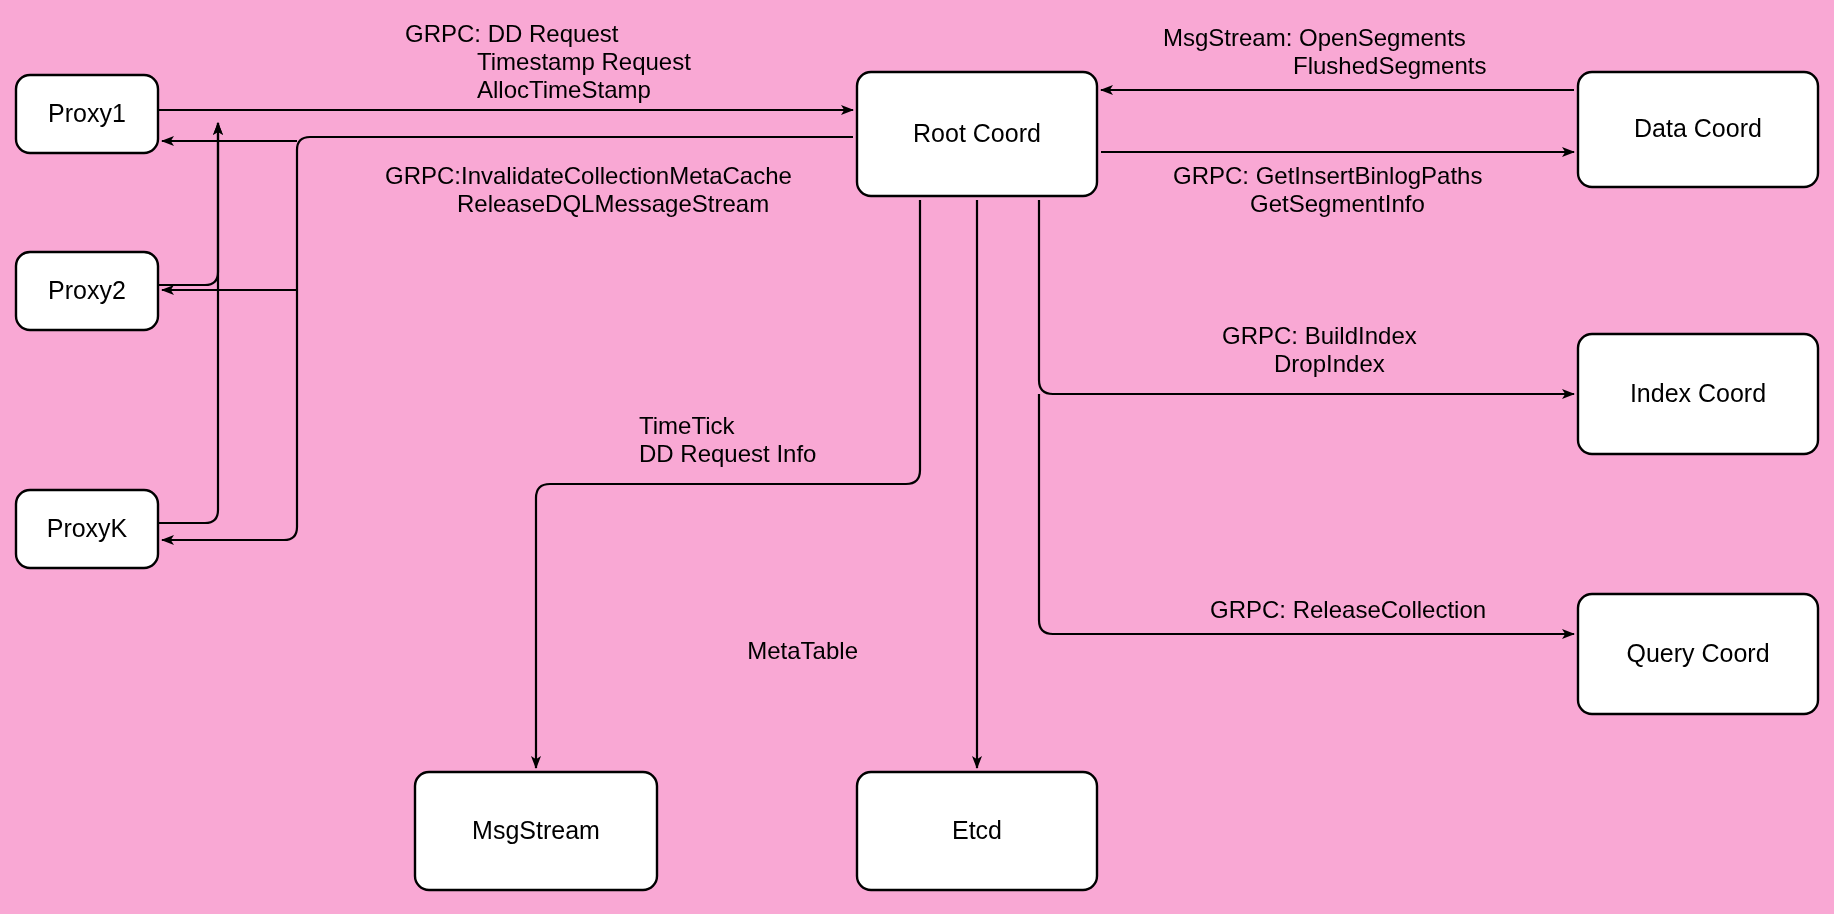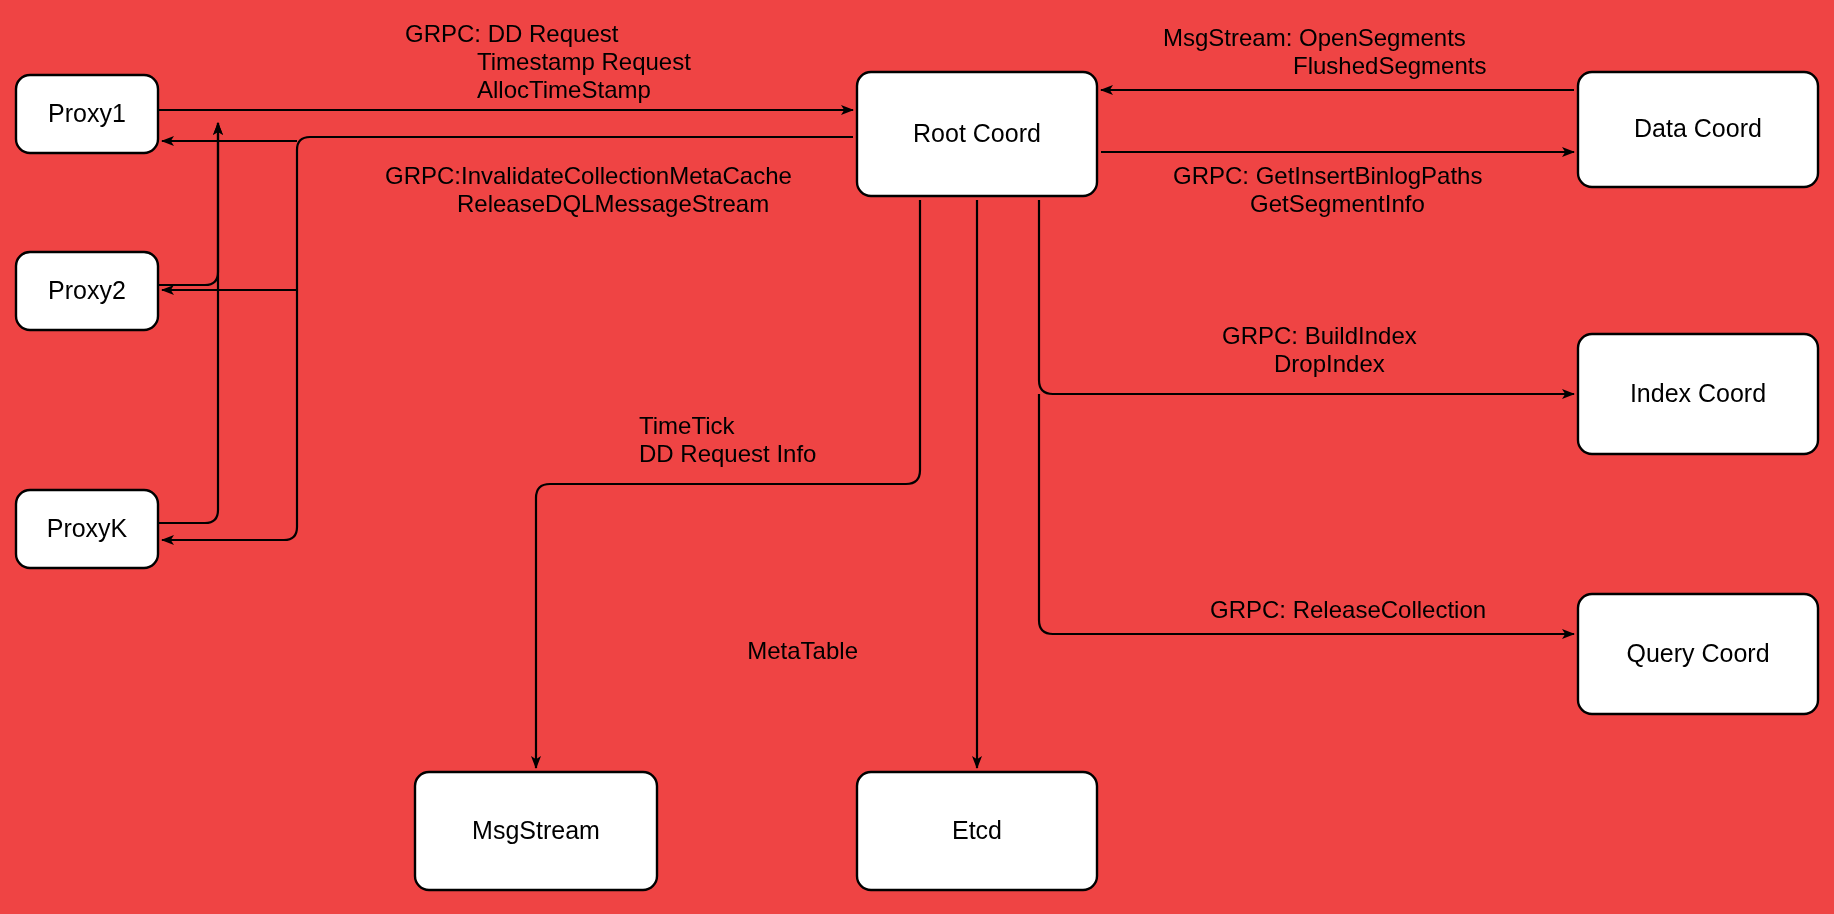--- a/index.html
+++ b/index.html
@@ -10,21 +10,21 @@
   body {
     width: 1834px;
     height: 914px;
     font-family: "Liberation Sans", sans-serif;
     overflow: hidden;
   }
   #diagram-root {
     position: relative;
     width: 1834px;
     height: 914px;
-    background: #ef4444;
+    background: #f9a8d4;
   }
   svg#diagram-canvas {
     position: absolute;
     top: 0;
     left: 0;
     width: 1834px;
     height: 914px;
   }
   .node-box {
     fill: #ffffff;

